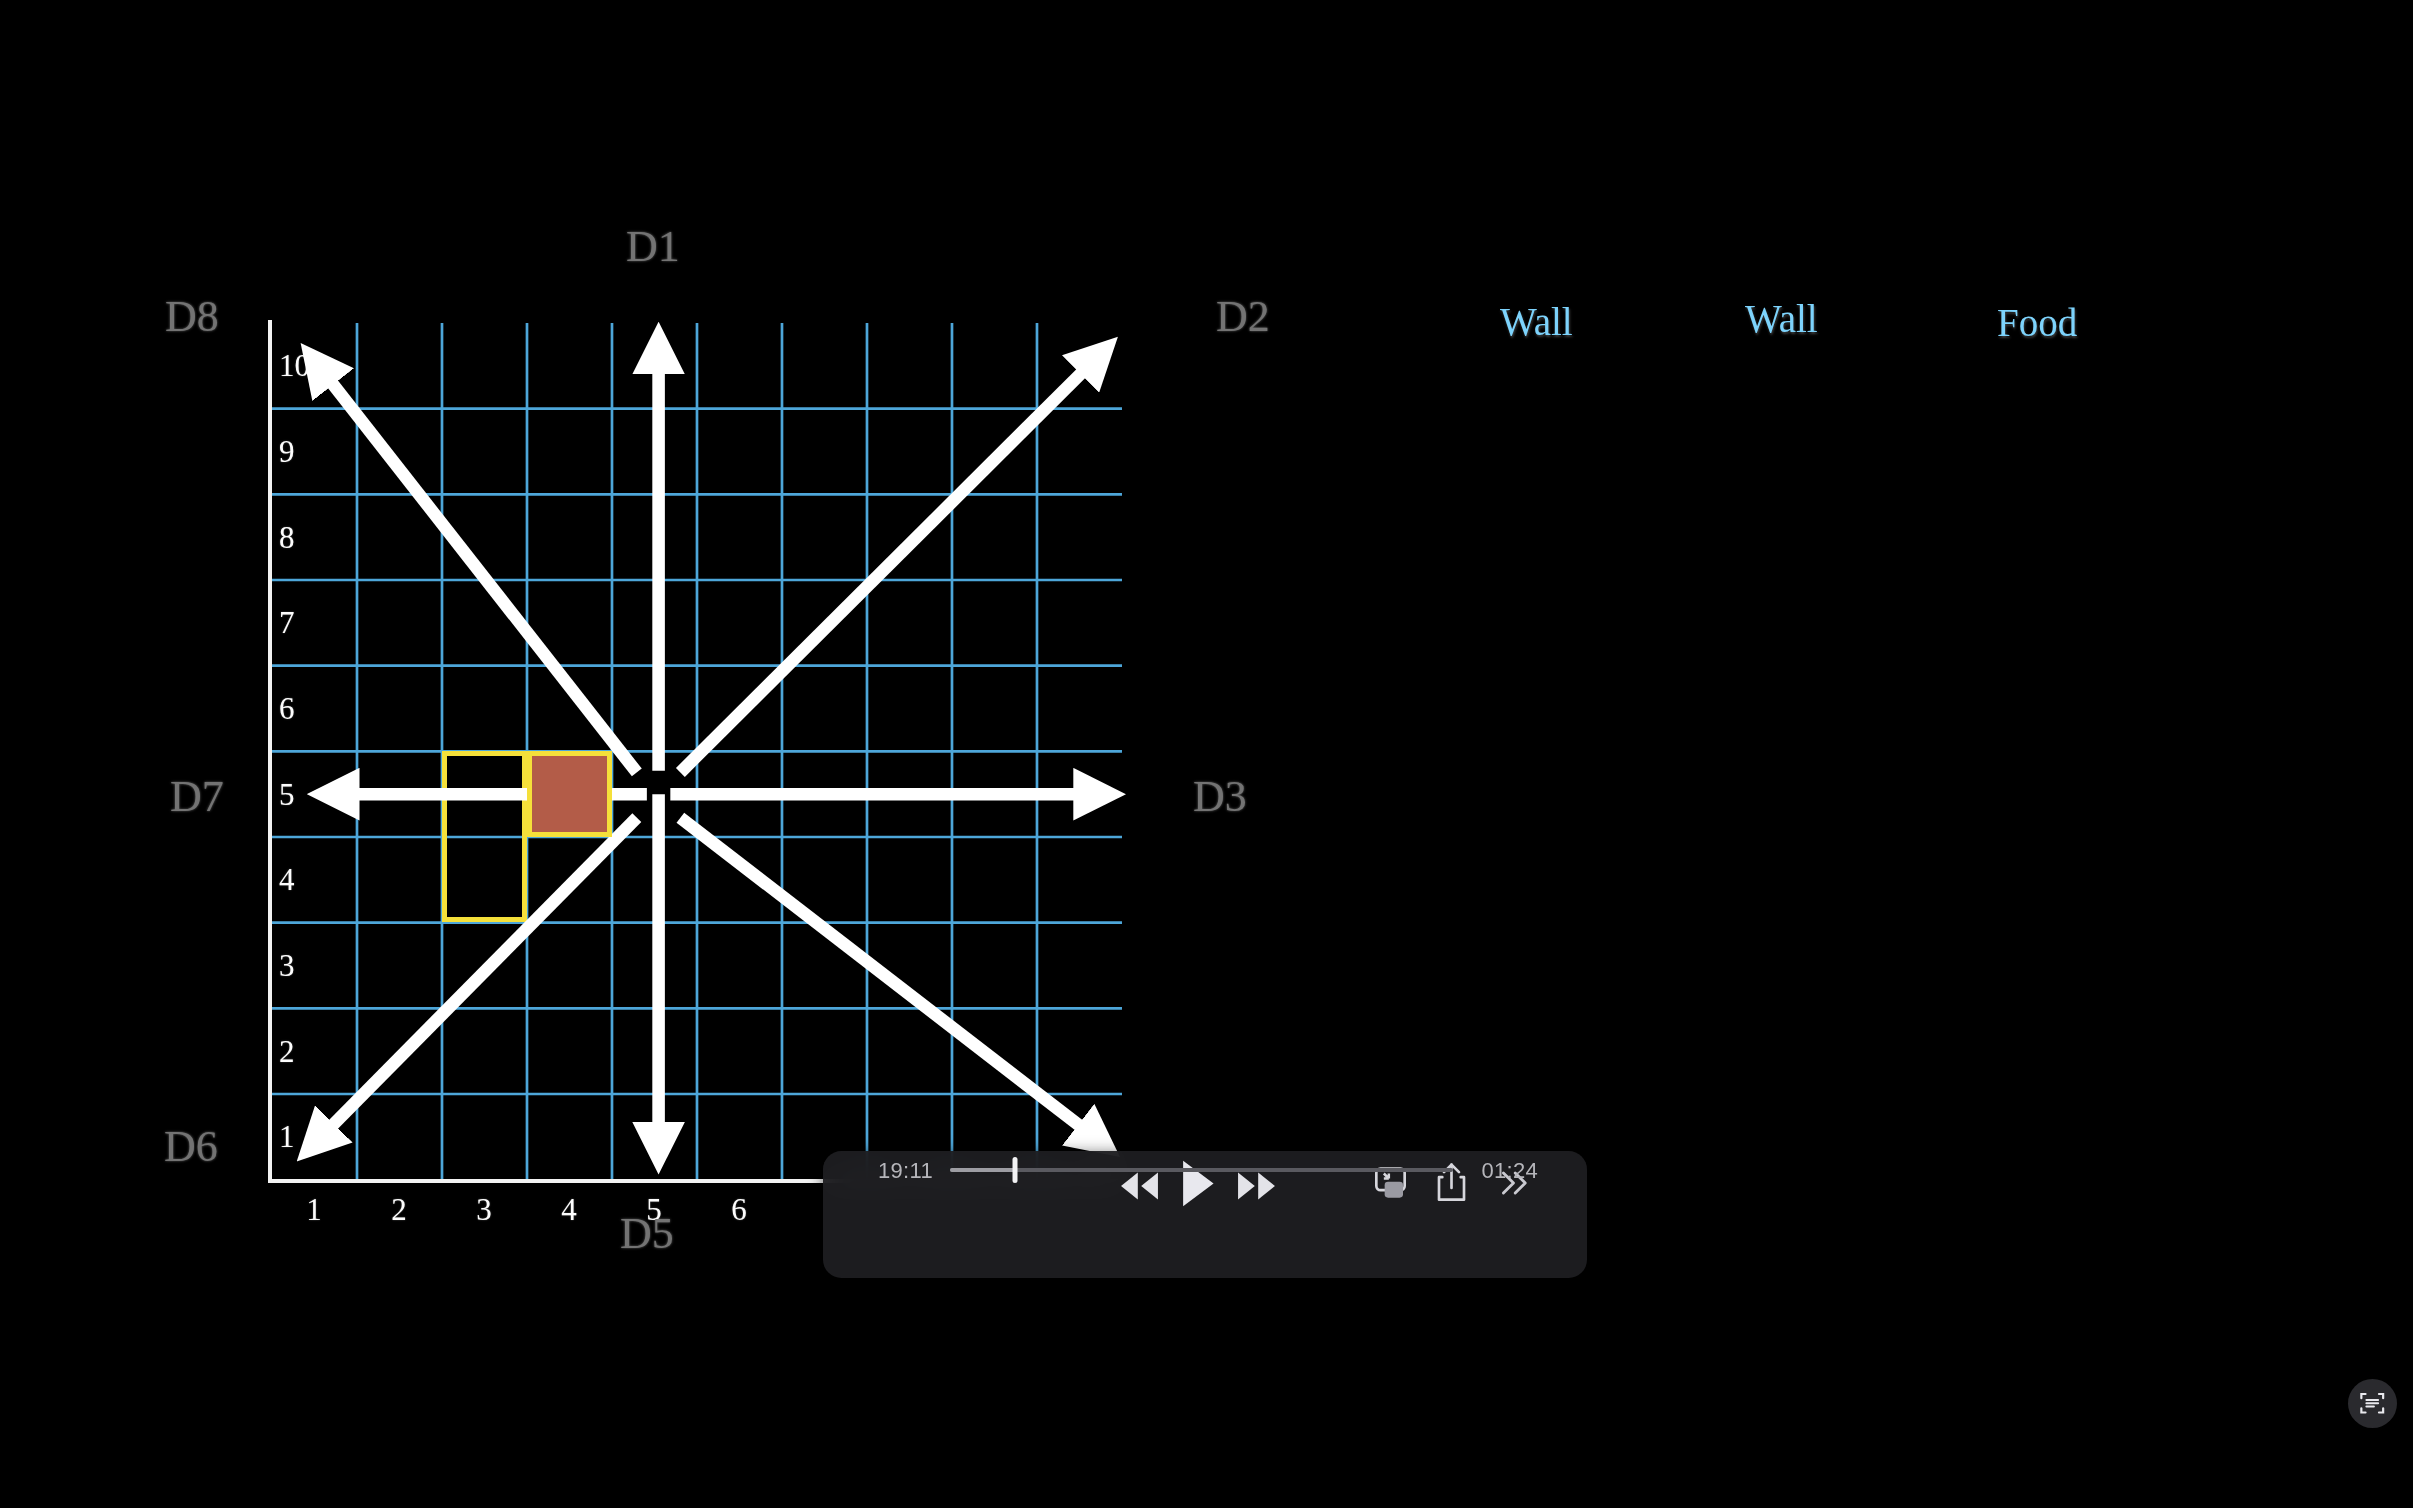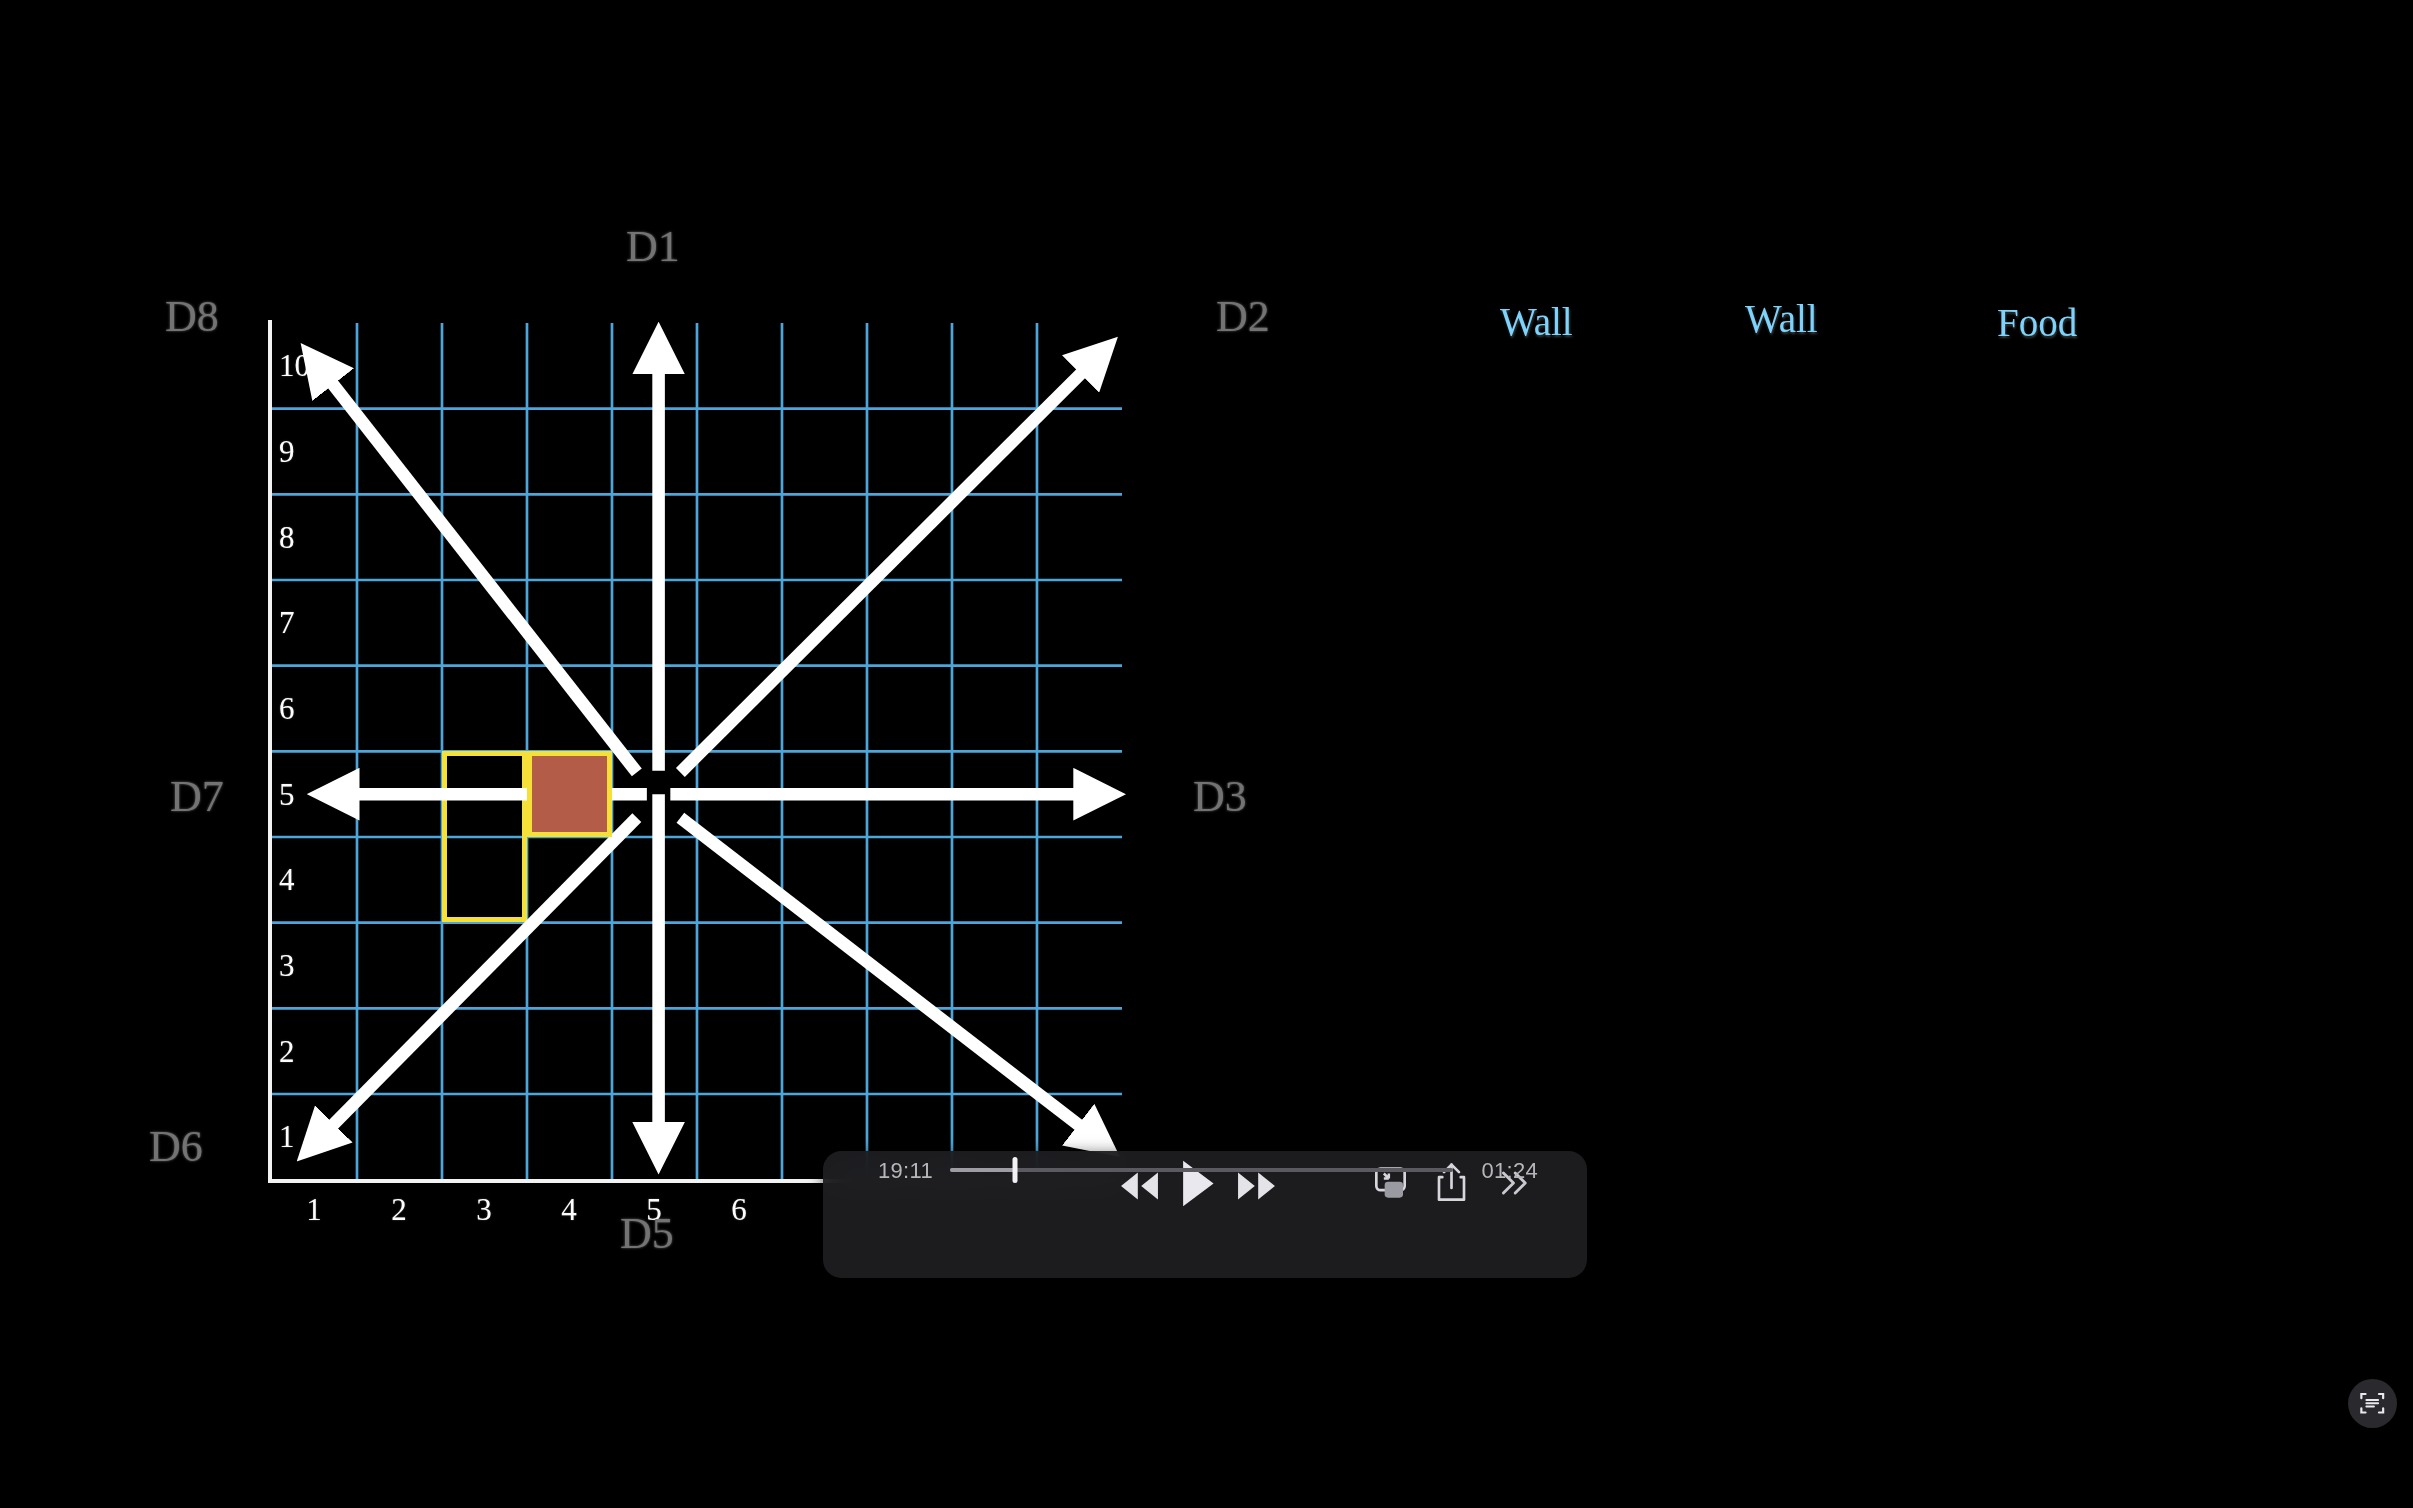--- a/index.html
+++ b/index.html
@@ -249,21 +249,21 @@
       <line x1="812" y1="976" x2="1294" y2="1348"></line>
 
       <line x1="760" y1="976" x2="392" y2="1348"></line>
     </g>
   </svg>
 
   <div class="dir-label" style="left:626px;  top:225px;">D1</div>
   <div class="dir-label" style="left:1216px; top:295px;">D2</div>
   <div class="dir-label" style="left:1193px; top:775px;">D3</div>
   <div class="dir-label" style="left:620px;  top:1212px;">D5</div>
-  <div class="dir-label" style="left:149px;  top:1125px;">D6</div>
+  <div class="dir-label" style="left:164px;  top:1125px;">D6</div>
   <div class="dir-label" style="left:170px;  top:775px;">D7</div>
   <div class="dir-label" style="left:165px;  top:295px;">D8</div>
 
   <div class="legend-label" style="left:1500px; top:302px;">Wall</div>
   <div class="legend-label" style="left:1745px; top:299px;">Wall</div>
   <div class="legend-label" style="left:1997px; top:303px;">Food</div>
 
   <div id="video-controls">
 
     <div id="transport"></div>

